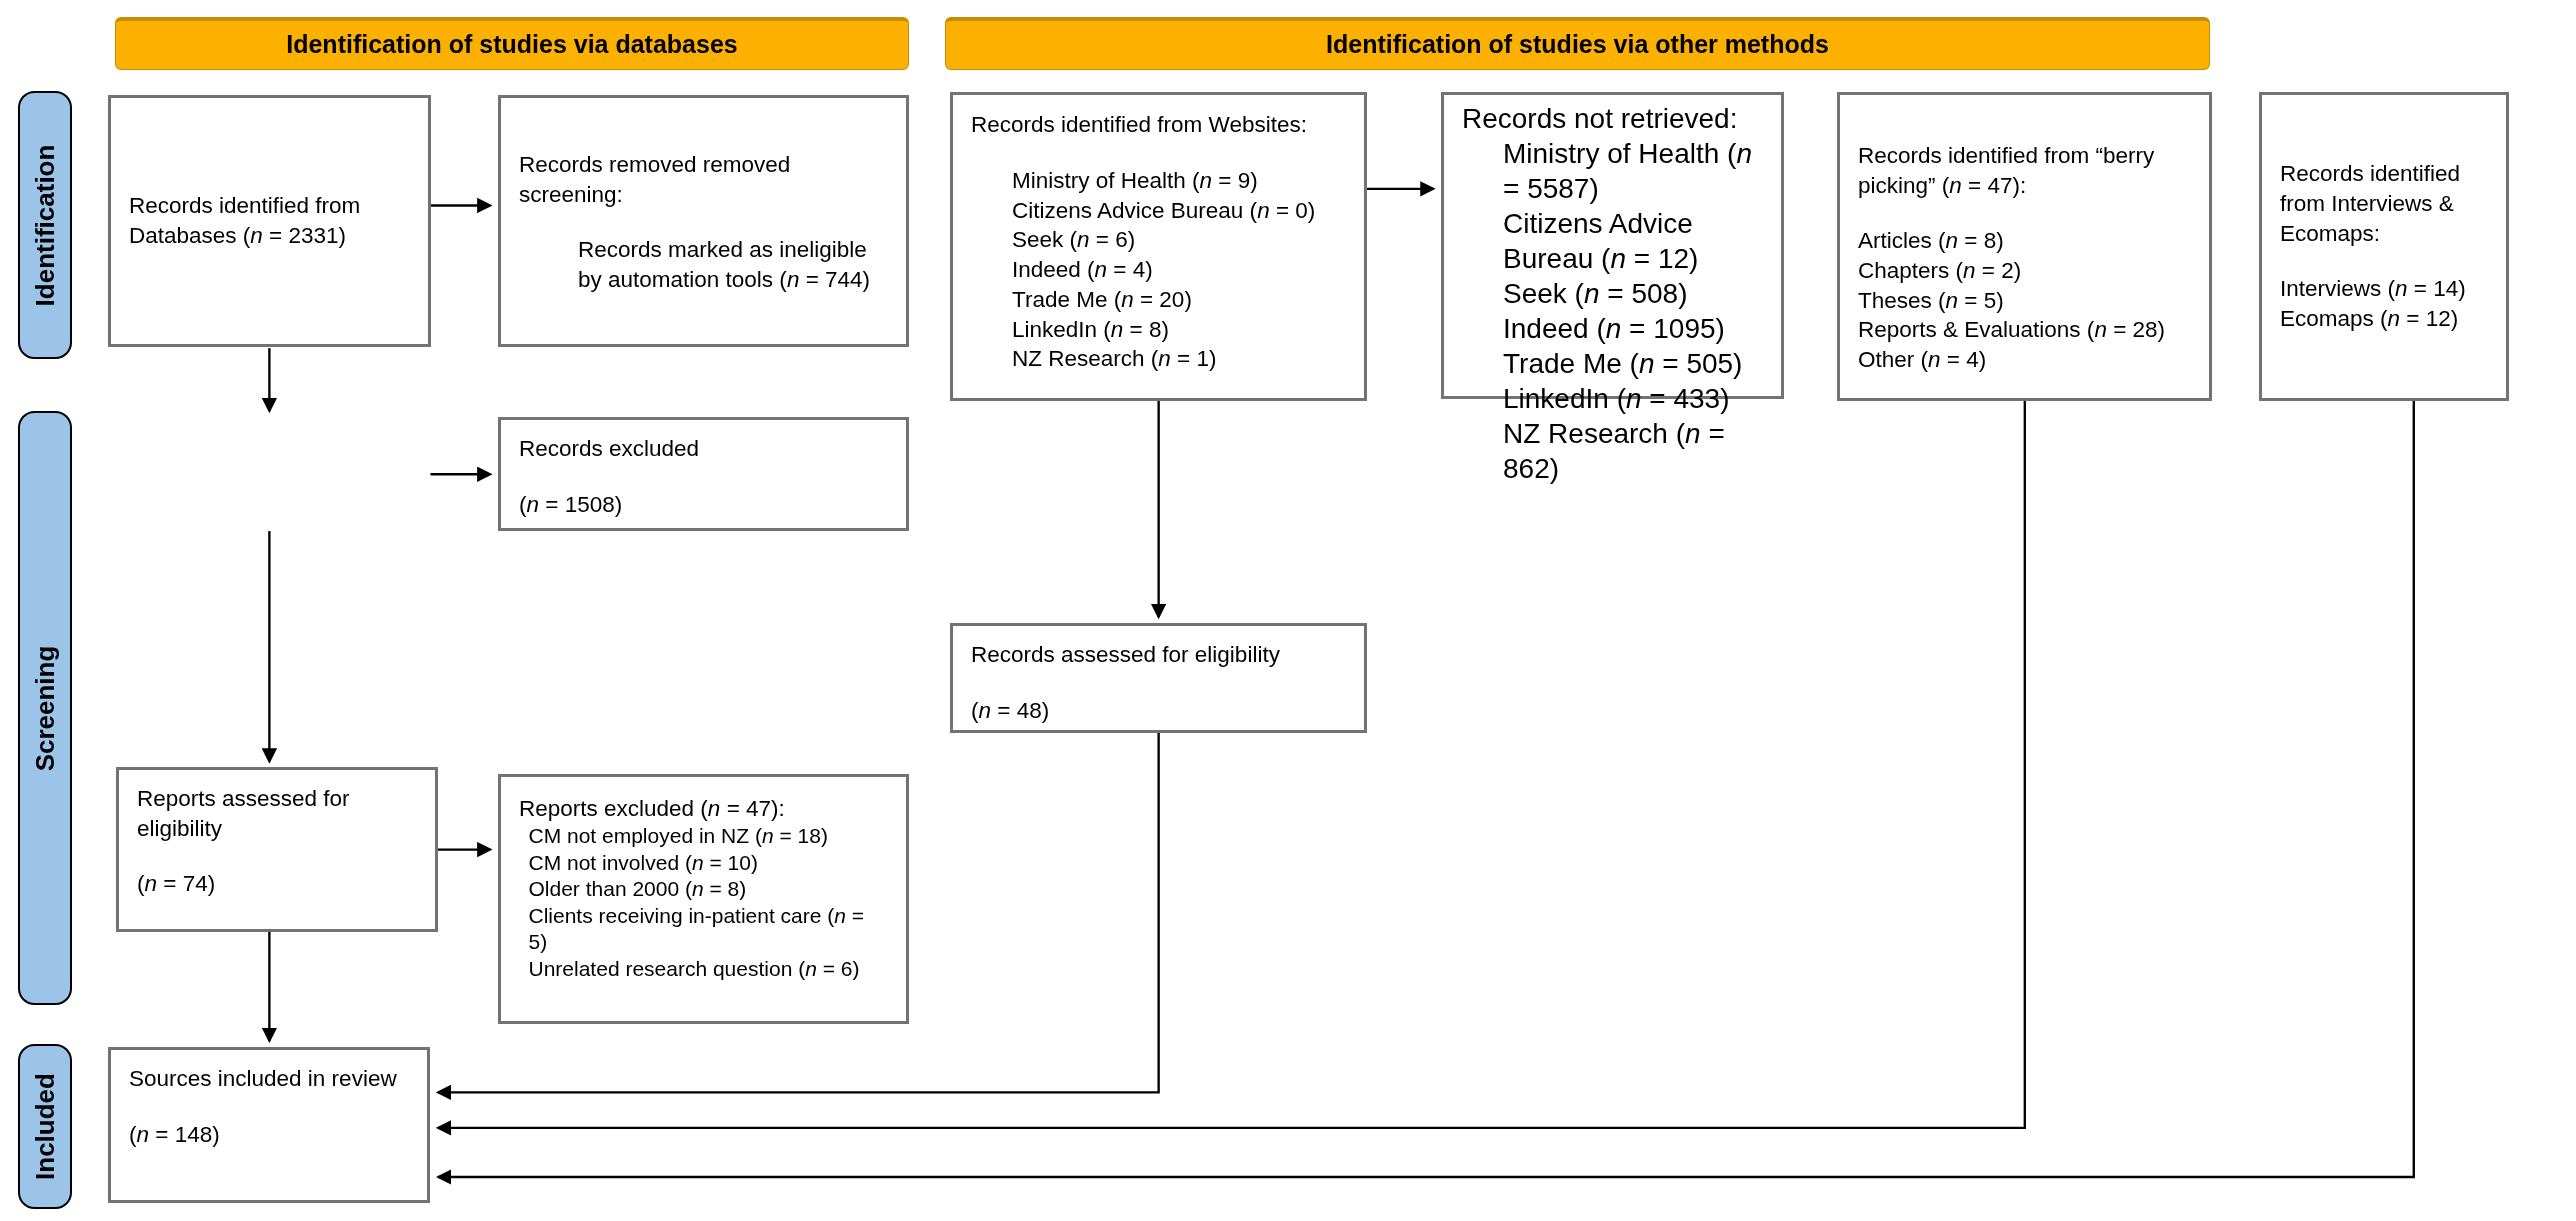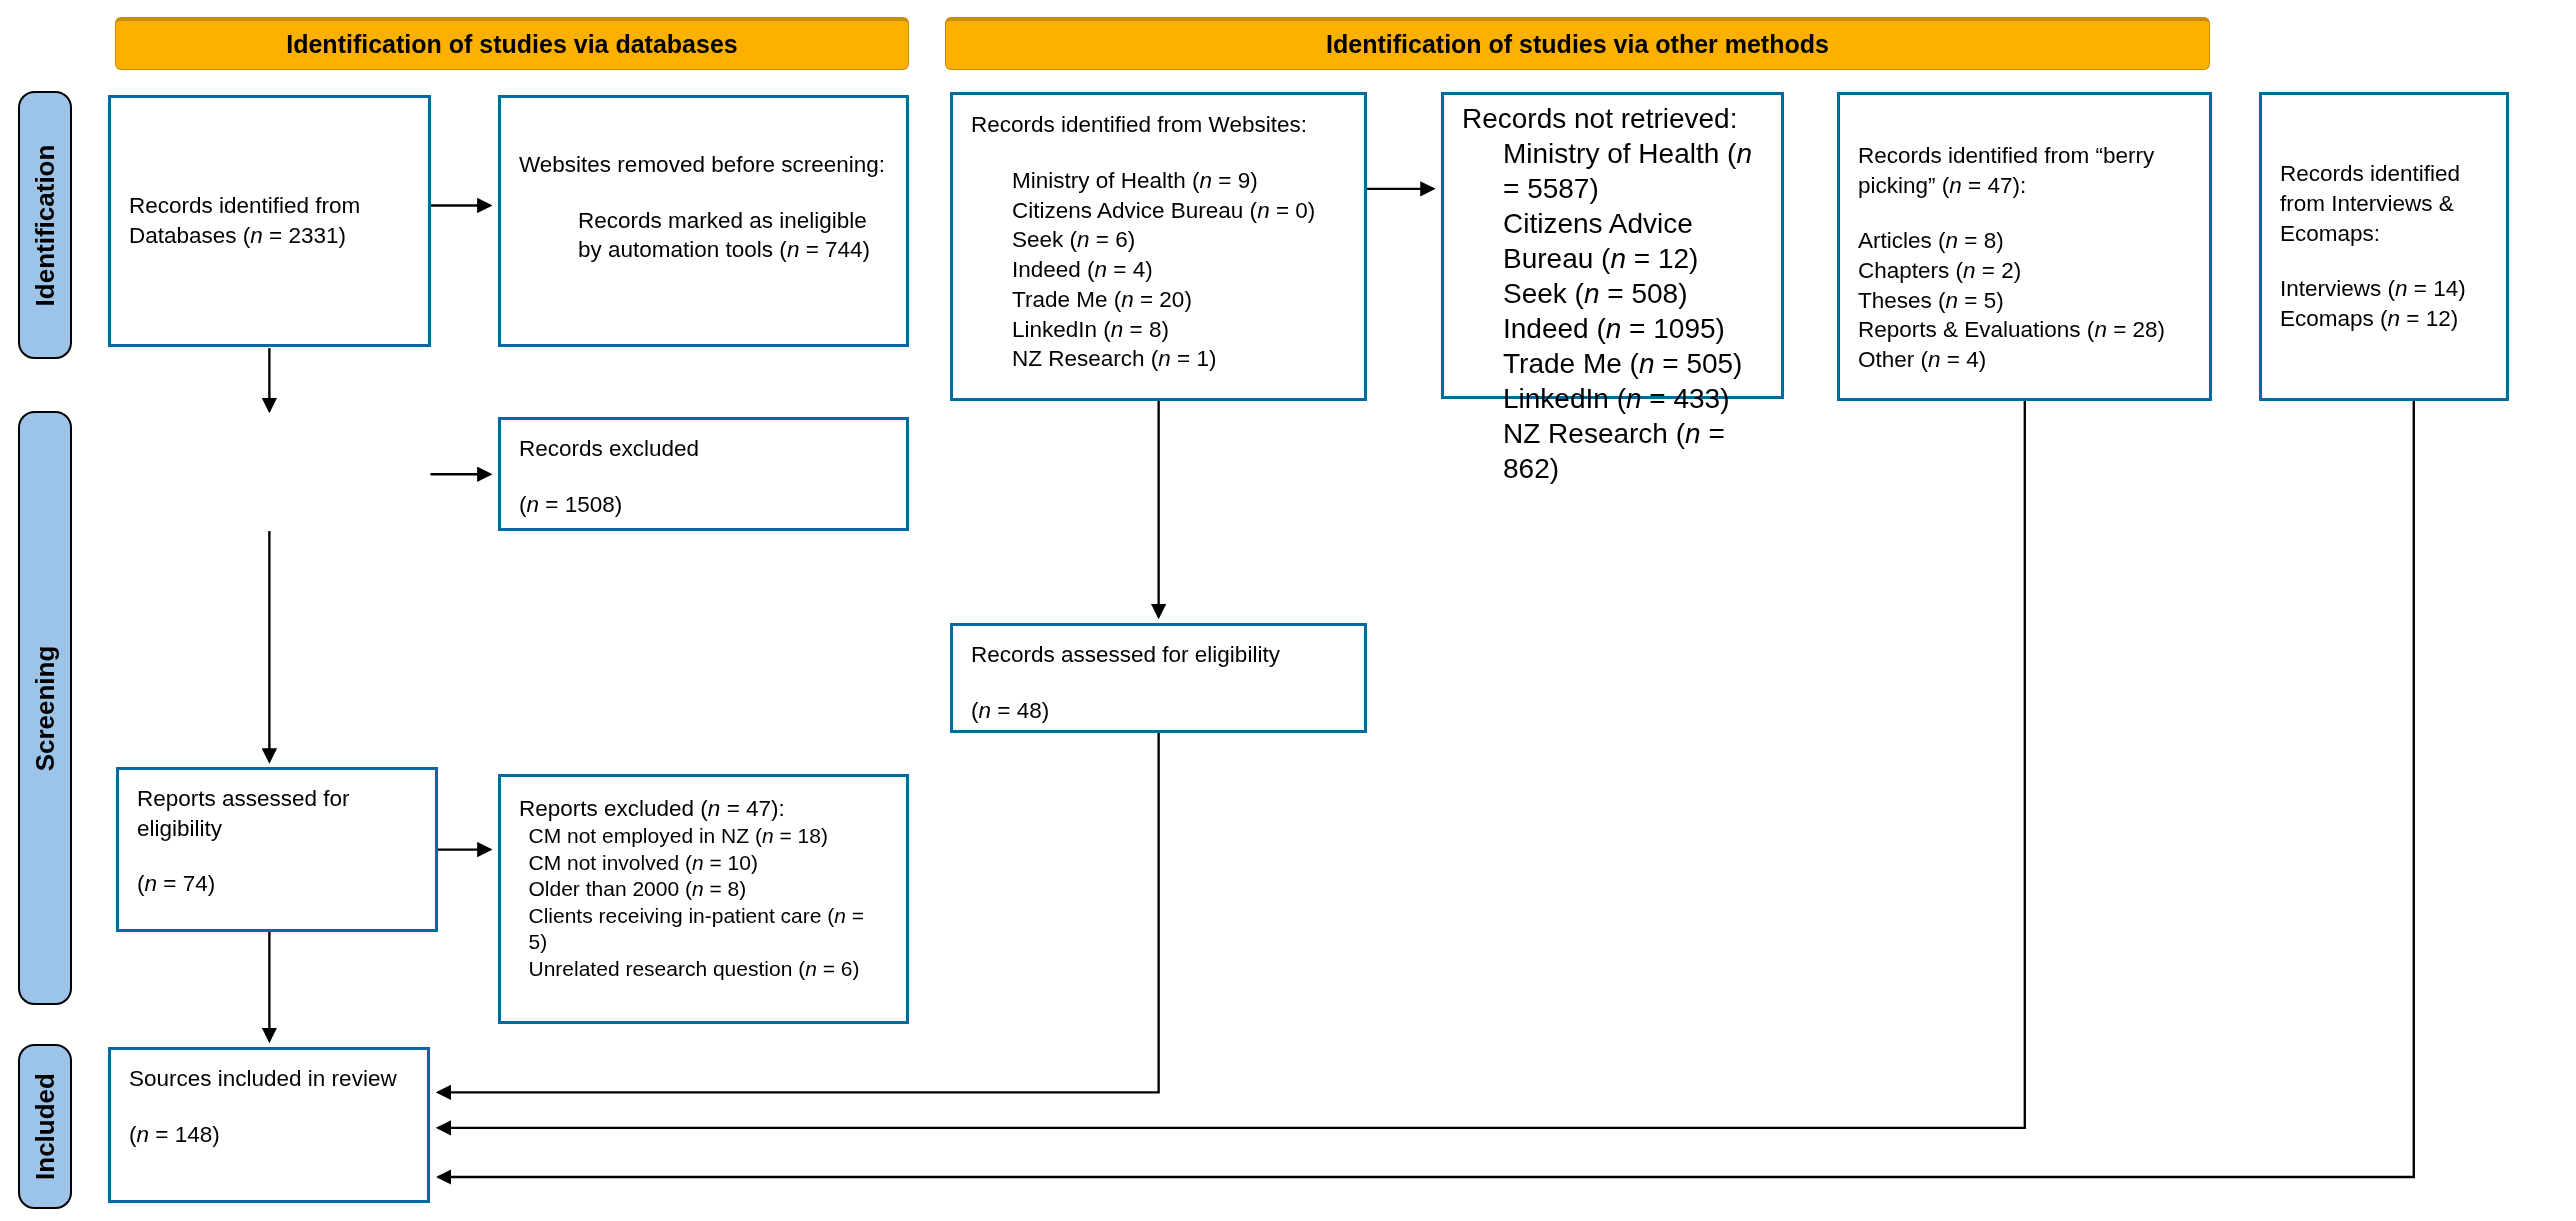--- a/index.html
+++ b/index.html
@@ -20,21 +20,21 @@
     background:var(--stage-fill,#9cc3e8);
     border:2.4px solid #000; border-radius:16.6px;
     display:flex; align-items:center; justify-content:center;
   }
   .stage span {
     transform:rotate(-90deg); white-space:nowrap;
     font-weight:bold; font-size:26px;
   }
   .box {
     position:absolute; box-sizing:border-box; background:#fff;
-    border:3px solid #0369a1; font-size:22.5px; line-height:1.32;
+    border:3px solid #737373; font-size:22.5px; line-height:1.32;
     padding:12px 18px;
   }
   .box .gap-top { margin-top:26px; }
   .box .indent { margin-left:41px; }
   .vcenter { display:flex; flex-direction:column; justify-content:center; }
   .b-removed { padding-top:52px; }
   .b-websites { padding-top:15.4px; }
   .b-notret { padding-top:6px; font-size:28px; line-height:1.25; }
   .b-berry { padding-top:46px; }
   .b-small2 { padding-top:14px; }
@@ -82,21 +82,21 @@
     <path d="M1957 1238 V1845 H740" marker-end="url(#ah)"></path>
     <path d="M3420 677 V1905 H740" marker-end="url(#ah)"></path>
     <path d="M4077 677 V1988 H740" marker-end="url(#ah)"></path>
   </svg>
 
   <div class="box vcenter" style="left:108px; top:95px; width:323px; height:252px;">
     <div>Records identified from Databases (<i>n</i> = 2331)</div>
   </div>
 
   <div class="box b-removed" style="left:498px; top:95px; width:411px; height:252px;">
-    <div>Websites removed before screening:</div>
+    <div>Records removed removed screening:</div>
     <div class="gap-top indent" style="margin-left:59px;">Records marked as ineligible by automation tools (<i>n</i> = 744)</div>
   </div>
 
   <div class="box b-websites" style="left:950px; top:92px; width:417px; height:309px;">
     <div>Records identified from Websites:</div>
     <div class="gap-top indent">Ministry of Health (<i>n</i> = 9)</div>
     <div class="indent">Citizens Advice Bureau (<i>n</i> = 0)</div>
     <div class="indent">Seek (<i>n</i> = 6)</div>
     <div class="indent">Indeed (<i>n</i> = 4)</div>
     <div class="indent">Trade Me (<i>n</i> = 20)</div>

